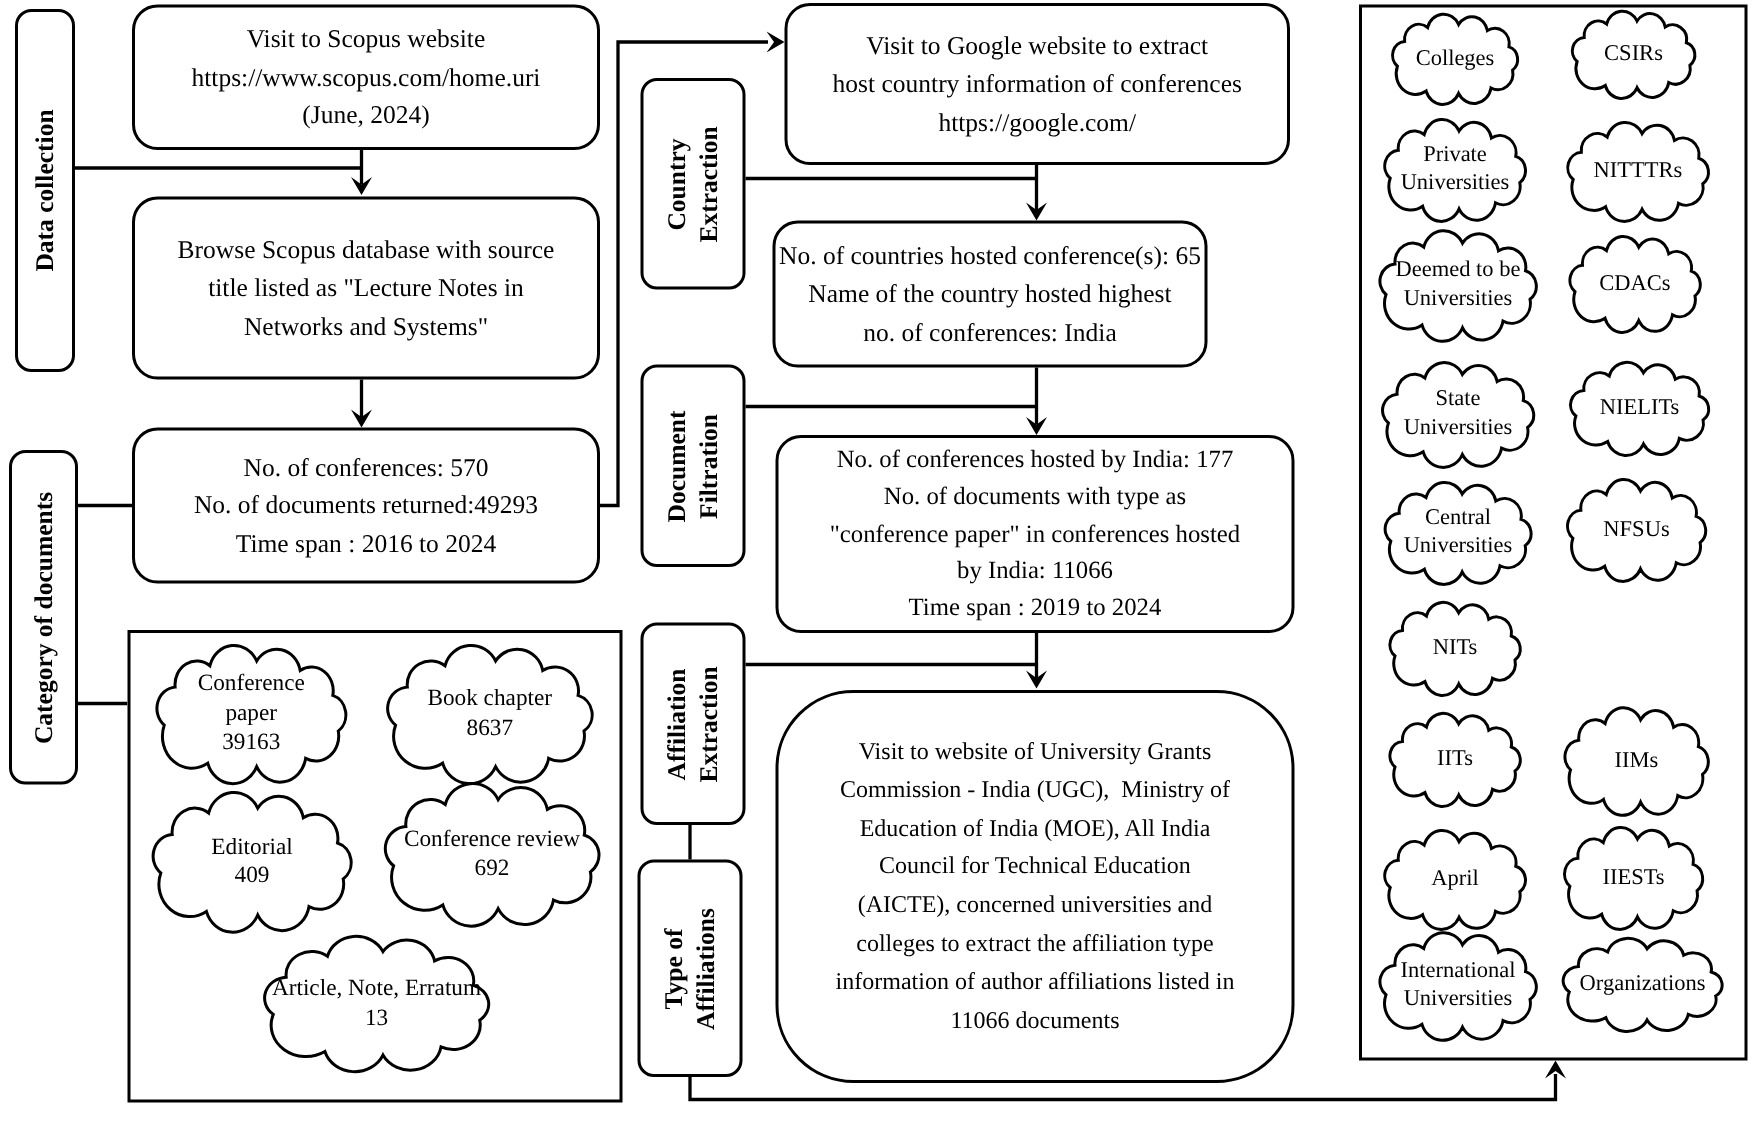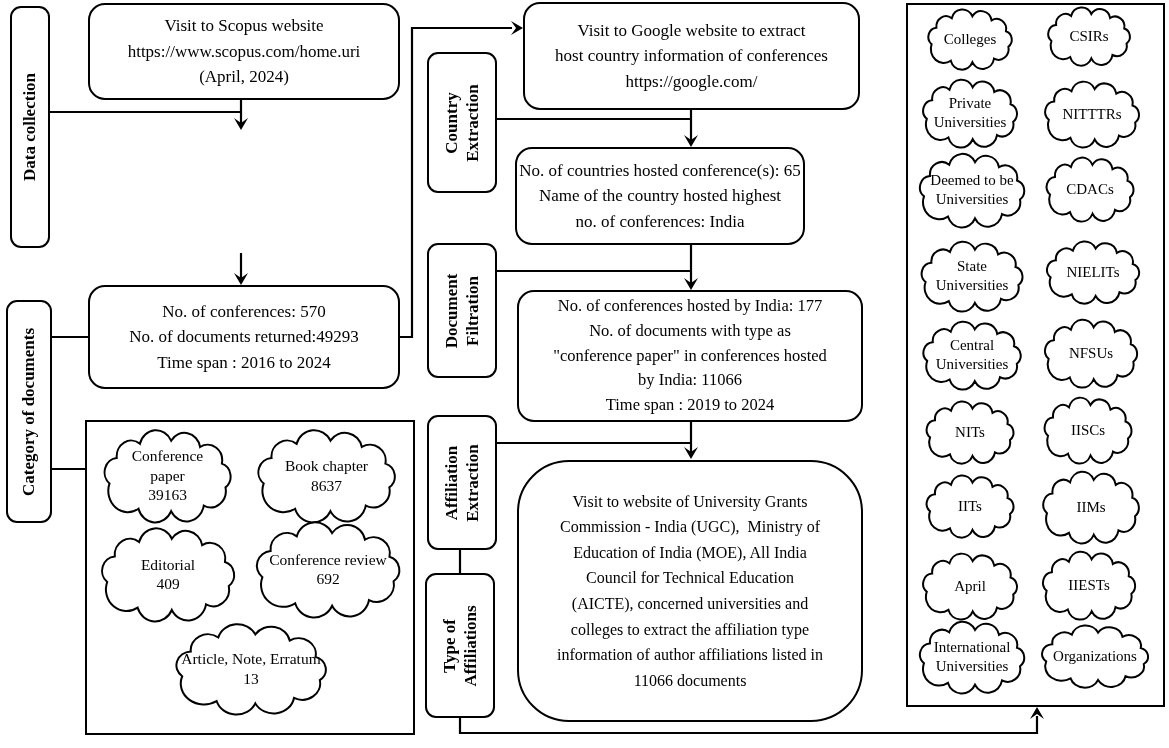--- a/index.html
+++ b/index.html
@@ -66,21 +66,26 @@
   <div class="vlabel" style="left:10px;top:6px;width:40px;height:242px">
     <div class="vtext">Data collection</div>
   </div>
   <div class="vlabel" style="left:6px;top:300px;width:46px;height:223px">
     <div class="vtext">Category of documents</div>
   </div>
 
   <div class="fbox" style="left:88px;top:3px;width:312px;height:97px">
     <div class="btext">Visit to Scopus website
 https://www.scopus.com/home.uri
-(April, 2024)</div>
+(June, 2024)</div>
+  </div>
+  <div class="fbox" style="left:88px;top:131px;width:312px;height:122px">
+    <div class="btext">Browse Scopus database with source
+title listed as "Lecture Notes in
+Networks and Systems"</div>
   </div>
   <div class="fbox" style="left:88px;top:285px;width:312px;height:104px">
     <div class="btext">No. of conferences: 570
 No. of documents returned:49293
 Time span : 2016 to 2024</div>
   </div>
 
   <div class="container" style="left:85px;top:420px;width:330px;height:315px"></div>
 
   <div class="cloud cat" style="left:95px;top:428px;width:145px;height:95px">
@@ -235,26 +240,20 @@
         <use href="#cloudpath"></use>
       </svg>
     <div class="cloud-text">NFSUs</div>
   </div>
   <div class="cloud" style="left:920px;top:400px;width:100px;height:64px">
     <svg class="cloud-svg" viewBox="0 0 200 120" preserveAspectRatio="none">
         <use href="#cloudpath"></use>
       </svg>
     <div class="cloud-text">NITs</div>
   </div>
-  <div class="cloud" style="left:1038px;top:396px;width:100px;height:68px">
-    <svg class="cloud-svg" viewBox="0 0 200 120" preserveAspectRatio="none">
-        <use href="#cloudpath"></use>
-      </svg>
-    <div class="cloud-text">IISCs</div>
-  </div>
   <div class="cloud" style="left:920px;top:474px;width:100px;height:64px">
     <svg class="cloud-svg" viewBox="0 0 200 120" preserveAspectRatio="none">
         <use href="#cloudpath"></use>
       </svg>
     <div class="cloud-text">IITs</div>
   </div>
   <div class="cloud" style="left:1036px;top:470px;width:110px;height:74px">
     <svg class="cloud-svg" viewBox="0 0 200 120" preserveAspectRatio="none">
         <use href="#cloudpath"></use>
       </svg>

